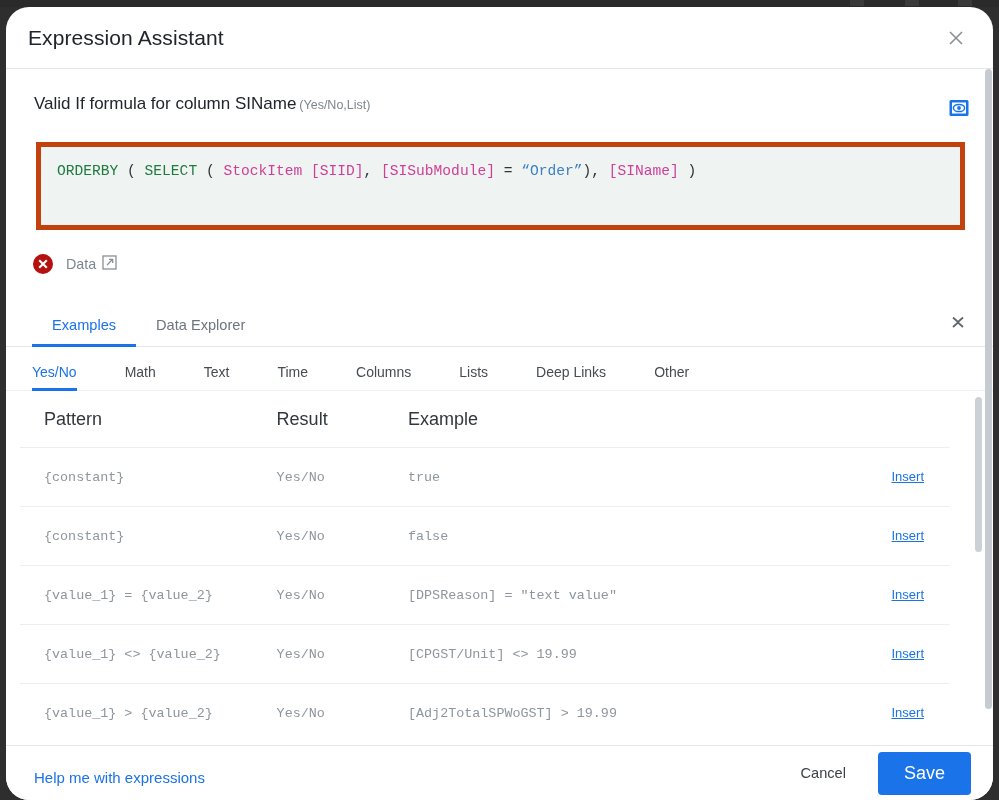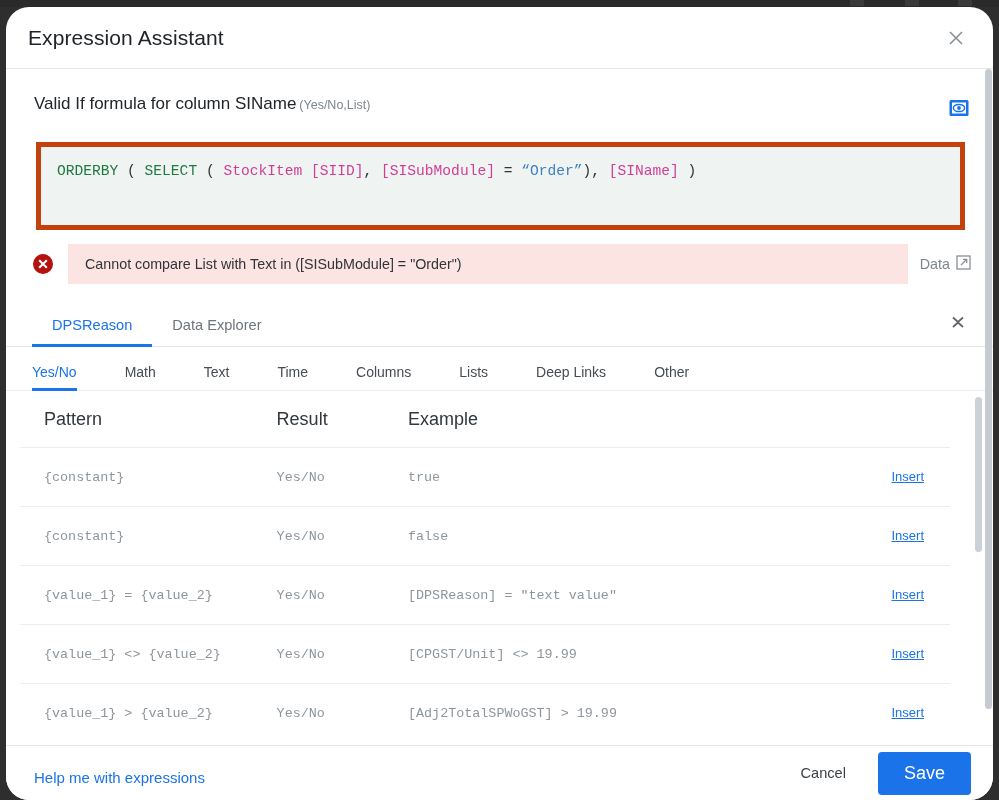--- a/index.html
+++ b/index.html
@@ -295,35 +295,34 @@
 
     <div class="formula-box"><span class="tok-kw">ORDERBY</span><span class="tok-op"> ( </span><span class="tok-kw">SELECT</span><span class="tok-op"> ( </span><span class="tok-id">StockItem [SIID]</span><span class="tok-op">, </span><span class="tok-id">[SISubModule]</span><span class="tok-op"> = </span><span class="tok-str">“Order”</span><span class="tok-op">), </span><span class="tok-id">[SIName]</span><span class="tok-op"> )</span></div>
 
     <div class="errorbar-row">
       <div class="err-icon">
         <svg width="22" height="22" viewBox="0 0 22 22" aria-hidden="true">
           <circle cx="11" cy="11" r="10" fill="#b3120f"></circle>
           <path d="M7.2 7.2 L14.8 14.8 M14.8 7.2 L7.2 14.8" stroke="#ffffff" stroke-width="2.1" fill="none"></path>
         </svg>
       </div>
-      <div class="err-msg">Cannot compare List with Text in ([SISubModule] = "Order")</div>
       <div class="test-link">
         <span>Data</span>
         <span>
           <svg width="15" height="15" viewBox="0 0 15 15" aria-hidden="true">
             <rect x="1" y="1" width="13" height="13" fill="none" stroke="#8a9096" stroke-width="1.3"></rect>
             <path d="M5 10 L10.5 4.5 M7 4.3 L10.7 4.3 L10.7 8" stroke="#8a9096" stroke-width="1.3" fill="none"></path>
           </svg>
         </span>
       </div>
     </div>
 
     <div class="tabs-main">
       <div class="tab-main active">
-        <span>DPSReason</span>
+        <span>Examples</span>
       </div>
       <div class="tab-main">
         <span>Data Explorer</span>
       </div>
       <div class="collapse-btn">
         <svg width="18" height="20" viewBox="0 0 18 20" aria-hidden="true">
           <path d="M4 5.5 L9 10 L14 5.5" stroke="#5f666d" stroke-width="1.8" fill="none"></path>
           <path d="M4 15 L9 10.5 L14 15" stroke="#5f666d" stroke-width="1.8" fill="none"></path>
         </svg>
       </div>

